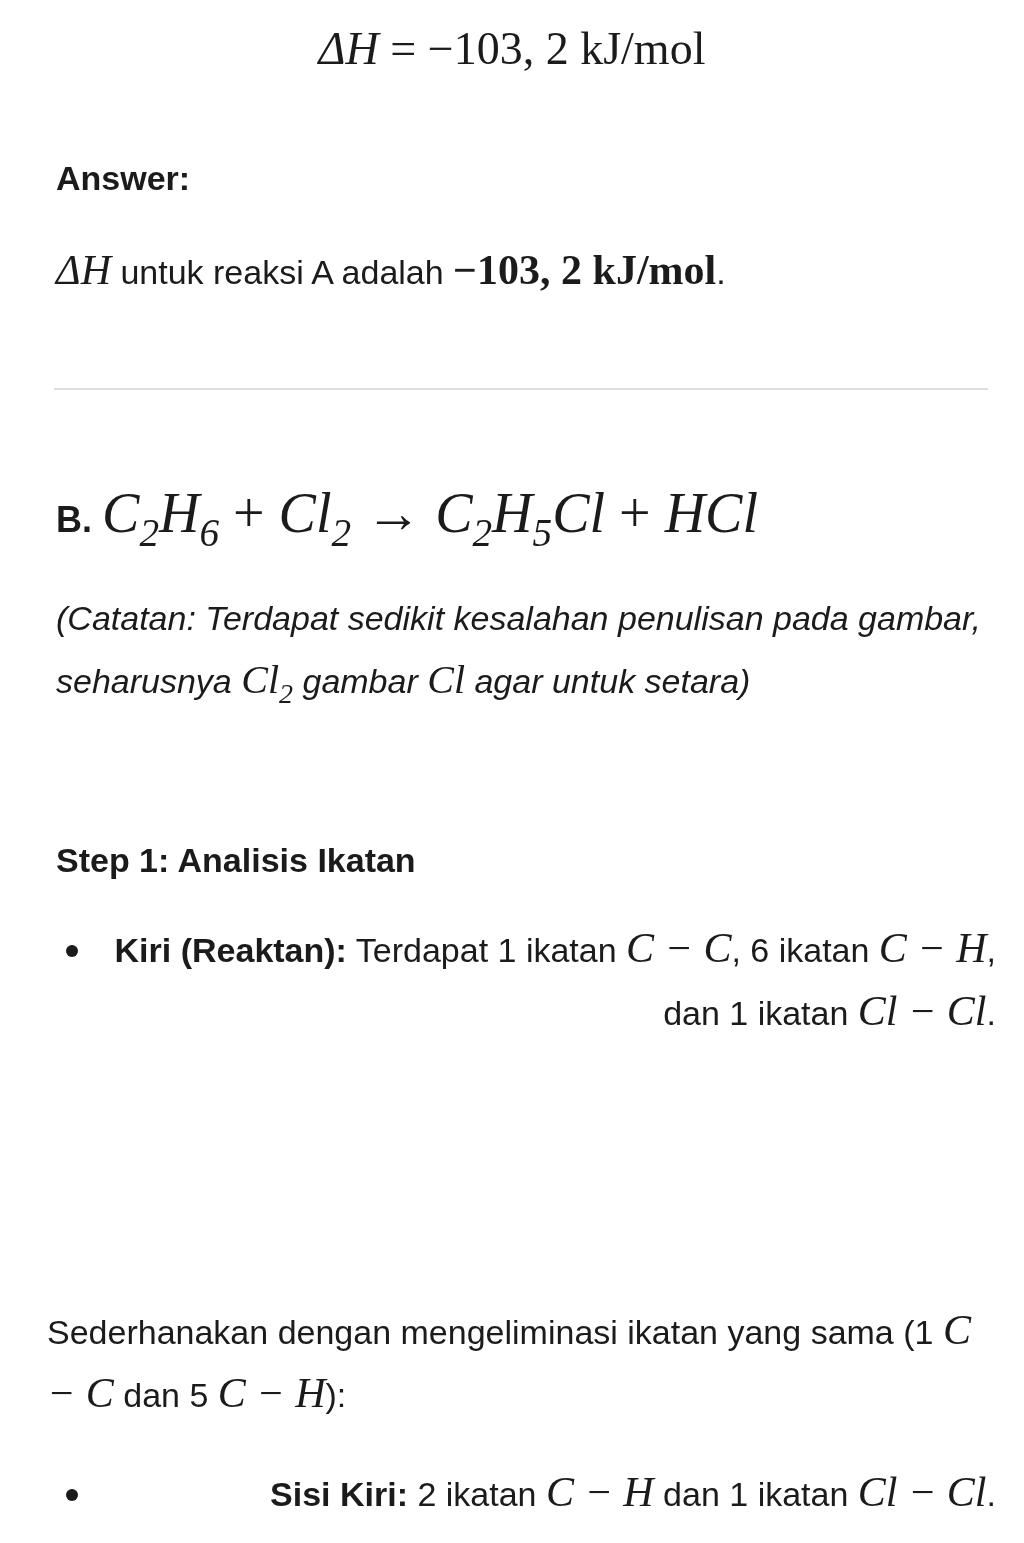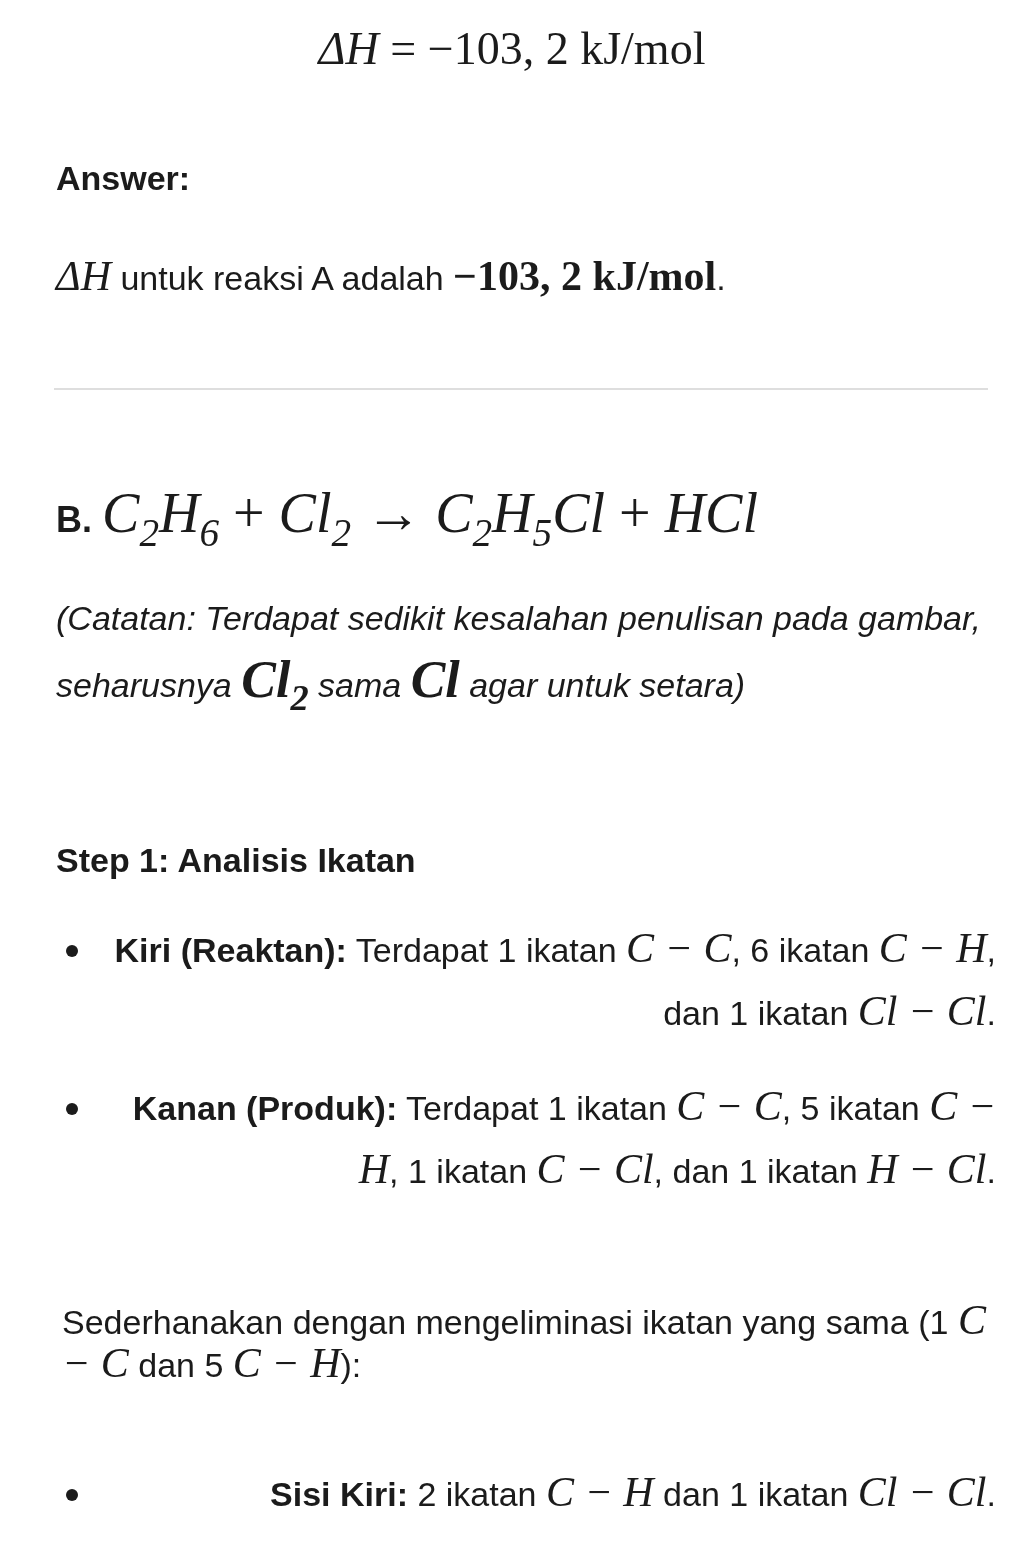--- a/index.html
+++ b/index.html
@@ -15,53 +15,53 @@
   .display-eq {
     position: absolute; top: 18px; left: 0; width: 1024px; text-align: center;
     font-size: 46px; line-height: 60px;
   }
   .answer-label {
     position: absolute; top: 156px; left: 56px;
     font-size: 34px; font-weight: bold; line-height: 44px; text-align: center;
   }
   .answer-line {
     position: absolute; top: 244px; left: 56px;
-    font-size: 34px; line-height: 64px; white-space: nowrap;
+    font-size: 34px; line-height: 52px; white-space: nowrap;
   }
   .answer-line .big { font-size: 42px; }
   .answer-line .bold { font-weight: bold; font-style: normal; }
   .divider {
     position: absolute; top: 388px; left: 54px; width: 934px; height: 2px;
     background: #dedede;
   }
   .section-b {
     position: absolute; top: 478px; left: 56px;
     font-size: 36px; font-weight: bold; line-height: 70px; white-space: nowrap;
   }
   .section-b .eq { font-size: 56px; font-weight: normal; }
   .note {
     position: absolute; top: 588px; left: 56px; width: 940px;
     font-size: 34px; font-style: italic; line-height: 61px;
   }
-  .note .m { font-size: 52px; font-weight: bold; }
+  .note .m { font-size: 40px; }
   .step-title {
     position: absolute; top: 838px; left: 56px;
     font-size: 34px; font-weight: bold; line-height: 44px; text-align: center;
   }
   ul.bullets { position: absolute; left: 56px; width: 940px; margin: 0; padding: 0; list-style: none; text-align: right; }
   ul.bullets li { position: relative; padding-left: 54px; font-size: 34px; line-height: 61px; }
   ul.bullets li .dot {
     position: absolute; left: 10px; top: 27px; width: 12px; height: 12px;
     border-radius: 50%; background: #1b1b1b;
   }
   ul.bullets li b { font-weight: bold; }
   .m { font-size: 42px; }
   .para {
-    position: absolute; top: 1300px; left: 62px; width: 940px;
-    font-size: 34px; line-height: 41px;
+    position: absolute; top: 1300px; left: 47px; width: 940px;
+    font-size: 34px; line-height: 61px;
   }
 </style>
 </head>
 <body>
 
 <div class="display-eq">
   <span class="math">ΔH</span><span class="math-up"> = </span><span class="math-up">−103, 2 kJ/mol</span>
 </div>
 
 <div class="answer-label">Answer:</div>
@@ -70,33 +70,29 @@
   <span class="math big">ΔH</span><span> untuk reaksi A adalah </span><span class="math-up big bold">−103, 2 kJ/mol</span><span>.</span>
 </div>
 
 <div class="divider"></div>
 
 <div class="section-b">
   <span>B. </span><span class="math eq"><span>C</span><sub>2</sub><span>H</span><sub>6</sub><span class="math-up"> + </span><span>Cl</span><sub>2</sub><span class="math-up"> → </span><span>C</span><sub>2</sub><span>H</span><sub>5</sub><span>Cl</span><span class="math-up"> + </span><span>HCl</span></span>
 </div>
 
 <div class="note">
-  <span>(Catatan: Terdapat sedikit kesalahan penulisan pada gambar, seharusnya </span><span class="math m"><span>Cl</span><sub>2</sub></span><span> sama </span><span class="math m">Cl</span><span> agar untuk setara)</span>
+  <span>(Catatan: Terdapat sedikit kesalahan penulisan pada gambar, seharusnya </span><span class="math m"><span>Cl</span><sub>2</sub></span><span> gambar </span><span class="math m">Cl</span><span> agar untuk setara)</span>
 </div>
 
 <div class="step-title">Step 1: Analisis Ikatan</div>
 
 <ul class="bullets" style="top: 918px;">
   <li style="margin-bottom: 32px;">
     <span class="dot"></span>
     <b>Kiri (Reaktan):</b><span> Terdapat 1 ikatan </span><span class="math m">C − C</span><span>, 6 ikatan </span><span class="math m">C − H</span><span>, dan 1 ikatan </span><span class="math m">Cl − Cl</span><span>.</span>
-  </li>
-  <li>
-    <span class="dot"></span>
-    <b>Kanan (Produk):</b><span> Terdapat 1 ikatan </span><span class="math m">C − C</span><span>, 5 ikatan </span><span class="math m">C − H</span><span>, 1 ikatan </span><span class="math m">C − Cl</span><span>, dan 1 ikatan </span><span class="math m">H − Cl</span><span>.</span>
   </li>
 </ul>
 
 <div class="para">
   <span>Sederhanakan dengan mengeliminasi ikatan yang sama (1 </span><span class="math m">C − C</span><span> dan 5 </span><span class="math m">C − H</span><span>):</span>
 </div>
 
 <ul class="bullets" style="top: 1462px;">
   <li>
     <span class="dot"></span>

